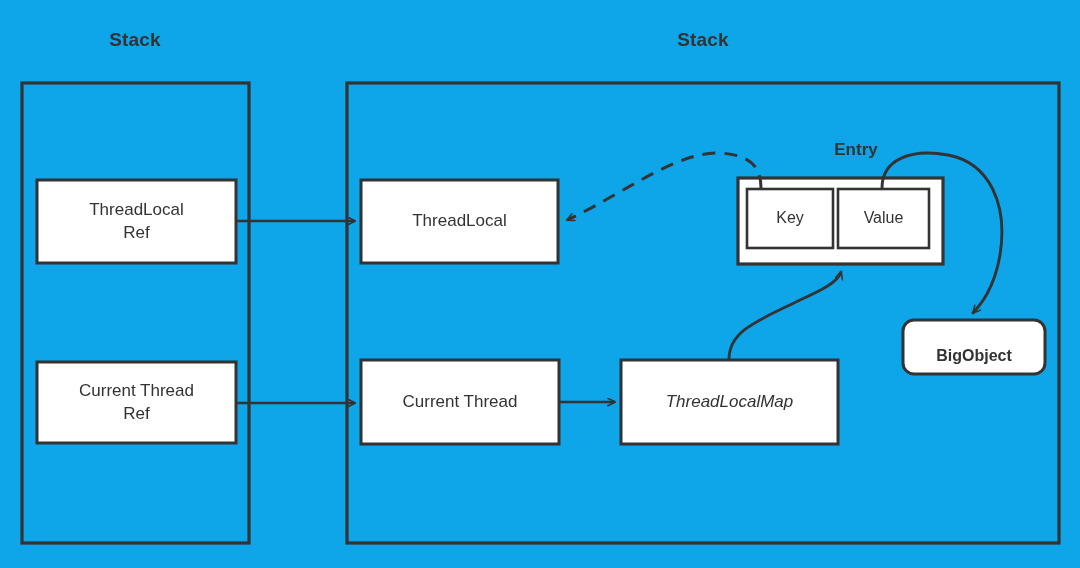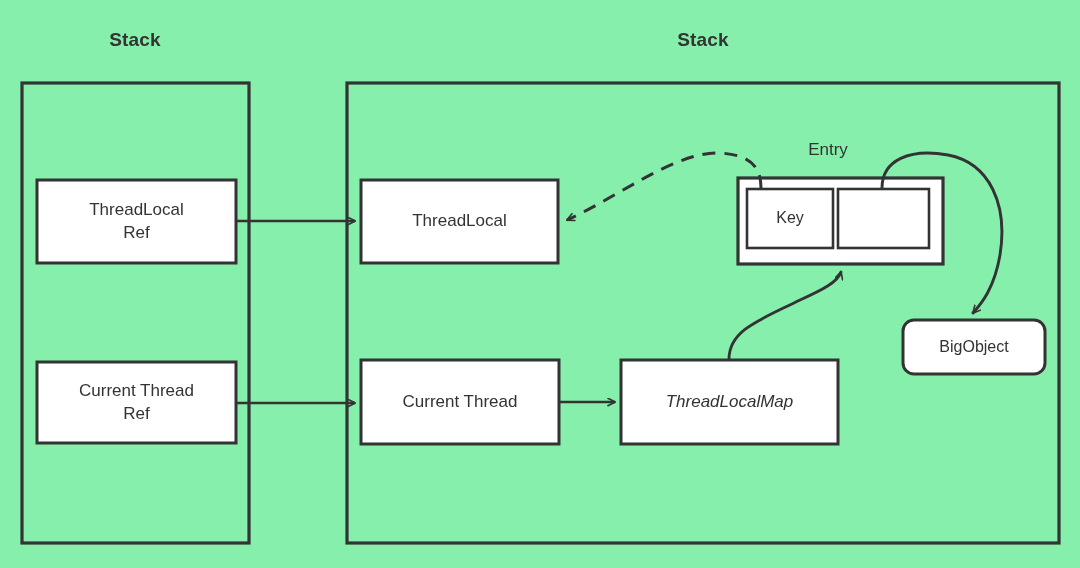--- a/index.html
+++ b/index.html
@@ -8,21 +8,21 @@
     padding: 0;
     background: #ffffff;
   }
   body {
     font-family: "Liberation Sans", "DejaVu Sans", sans-serif;
   }
   #diagram-root {
     position: relative;
     width: 1080px;
     height: 568px;
-    background: #86efac;
+    background: #0ea5e9;
     overflow: hidden;
   }
   #diagram-svg {
     position: absolute;
     left: 0;
     top: 0;
     width: 1080px;
     height: 568px;
   }
   .region-title {
@@ -105,32 +105,33 @@
 
     <path d="M 761 188 C 761 166, 750 155, 720 153 C 676 151, 620 196, 567 220" fill="none" stroke="#333333" stroke-width="3" stroke-dasharray="13 9" stroke-linecap="butt" marker-end="url(#arrow-open-dash)"></path>
 
     <path d="M 882 188 C 882 160, 910 148, 948 155 C 990 163, 1008 205, 1000 255 C 994 290, 980 305, 973 313" fill="none" stroke="#333333" stroke-width="2.9" stroke-linecap="round" marker-end="url(#arrow-open)"></path>
   </svg>
 
   <div class="region-title" style="left:135px; top:29px;">Stack</div>
 
   <div class="region-title" style="left:703px; top:29px;">Stack</div>
 
-  <div class="entry-title" style="left:828px; top:140px;">Entry</div>
+  <div class="entry-title" style="left:856px; top:140px;font-weight:bold;">Entry</div>
 
   <div class="node-label" style="left:37px; top:180px; width:199px; height:83px;">ThreadLocal
 Ref</div>
 
   <div class="node-label" style="left:37px; top:362px; width:199px; height:81px;">Current Thread
 Ref</div>
 
   <div class="node-label" style="left:361px; top:180px; width:197px; height:83px;">ThreadLocal</div>
 
   <div class="node-label" style="left:361px; top:360px; width:198px; height:84px;">Current Thread</div>
 
   <div class="node-label" style="left:621px; top:360px; width:217px; height:84px;font-style:italic;">ThreadLocalMap</div>
 
   <div class="node-label small" style="left:747px; top:189px; width:86px; height:59px;">Key</div>
 
+  <div class="node-label small" style="left:838px; top:189px; width:91px; height:59px;">Value</div>
 
-  <div class="node-label small" style="left:903px; top:320px; width:142px; height:54px;">BigObject</div>
+  <div class="node-label small" style="left:903px; top:329px; width:142px; height:54px;font-weight:bold;">BigObject</div>
 
 </div>
 
 </body></html>

